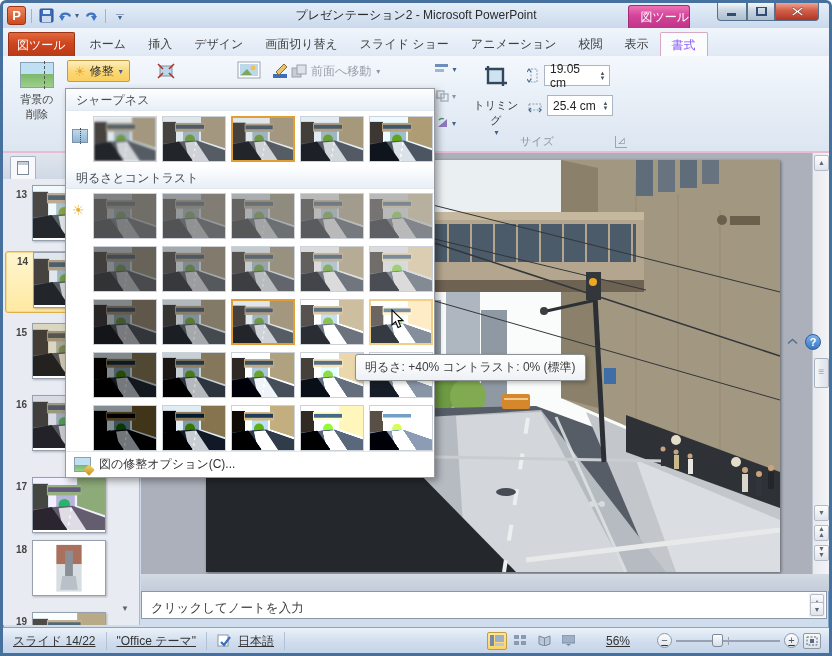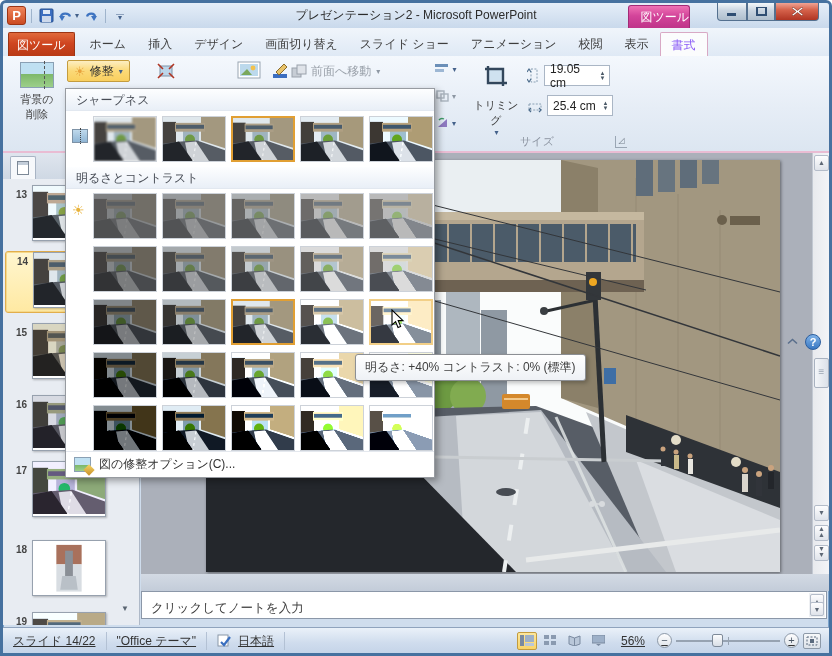--- a/index.html
+++ b/index.html
@@ -103,21 +103,21 @@
   .notes-scroll { position:absolute; right:1px; top:1px; bottom:1px; width:16px; background:#eef0f3; }
   .notes-scroll .sbtn { width:14px; height:14px; }
 
   
   .statusbar { position:absolute; left:0; right:0; bottom:0; height:26px; border-top:1px solid #8fa3bd;
                background:linear-gradient(#eaf1f9,#cfdced 60%,#c5d4e8); display:flex; align-items:center; font-size:12px; color:#333;text-decoration:underline; }
   .seg { padding:0 10px; height:18px; line-height:18px; border-right:1px solid #b3c1d4; white-space:nowrap; }
   .status-right { margin-left:auto; display:flex; align-items:center; gap:4px; padding-right:8px; }
   .vbtn { width:20px; height:18px; display:flex; align-items:center; justify-content:center; border-radius:2px; }
   .vbtn.on { background:linear-gradient(#fde79c,#f9d469); border:1px solid #c29b3f; }
-  .zoom-val { margin:0 8px; }
+  .zoom-val { margin:0 23px; }
   .round-btn { width:15px; height:15px; border-radius:50%; background:linear-gradient(#fdfdfe,#dfe4ea);
                border:1px solid #8d99a8; color:#4e5a68; font-size:11px; line-height:12px; text-align:center; }
   .z-track { position:relative; width:104px; height:15px; }
   .z-track .bar { position:absolute; left:0; right:0; top:7px; height:2px; background:#97a3b2; }
   .z-track .tick { position:absolute; left:50%; top:4px; width:1px; height:8px; background:#97a3b2; }
   .z-thumb { position:absolute; left:36px; top:1px; width:11px; height:13px; background:linear-gradient(#fbfcfd,#d9dfe7);
              border:1px solid #7e8a99; border-radius:2px 2px 3px 3px; }
   .fit-btn { width:18px; height:16px; border:1px solid #8d99a8; border-radius:2px; background:linear-gradient(#f6f8fa,#dde2e9);
              display:flex; align-items:center; justify-content:center; }
 
@@ -365,21 +365,21 @@
           <div class="sthumb"><svg viewBox="0 0 62 45" preserveAspectRatio="none" style="filter:sepia(0.45) brightness(0.85)">
               <use href="#mini-scene"></use>
             </svg></div>
         </div>
         <div class="slide-item" style="top: 242px;">
           <span class="snum">16</span>
           <div class="sthumb"><svg viewBox="0 0 62 45" preserveAspectRatio="none" style="filter:hue-rotate(25deg) brightness(0.95)">
               <use href="#mini-scene"></use>
             </svg></div>
         </div>
-        <div class="slide-item" style="top: 308px; text-decoration: underline;">
+        <div class="slide-item" style="top: 324px; text-decoration: underline;">
           <span class="snum">17</span>
           <div class="sthumb"><svg viewBox="0 0 62 45" preserveAspectRatio="none" style="filter:hue-rotate(48deg) saturate(1.5) brightness(1.05)">
               <use href="#mini-scene"></use>
             </svg></div>
         </div>
         <div class="slide-item" style="top: 387px;">
           <span class="snum">18</span>
           <div class="sthumb"><svg viewBox="0 0 74 56" preserveAspectRatio="none">
               <rect width="74" height="56" fill="#fff"></rect>
               <rect x="24" y="4" width="26" height="20" fill="#a9715c"></rect>

